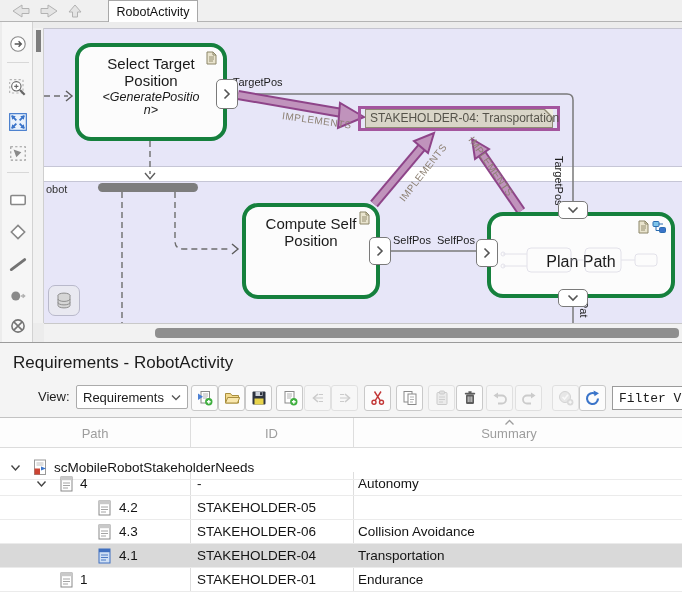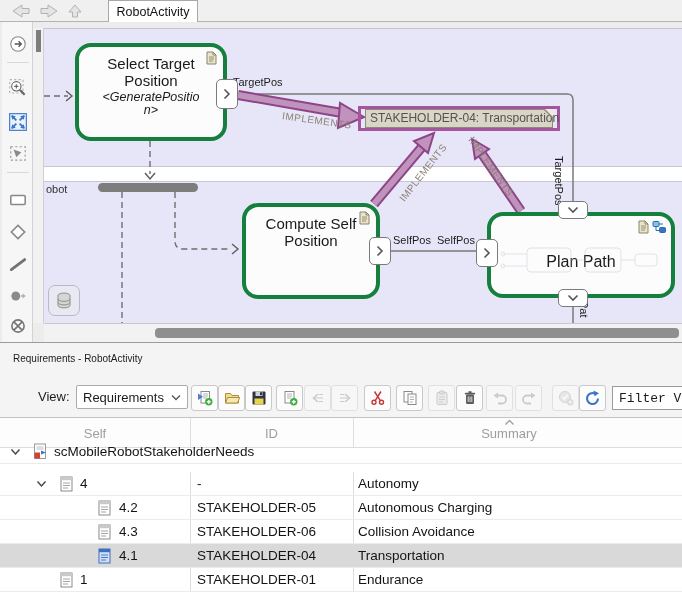--- a/index.html
+++ b/index.html
@@ -52,21 +52,21 @@
   .vlabel { transform:rotate(90deg); transform-origin:0 0; }
 
   .dbbtn { position:absolute; left:4px; top:256px; width:32px; height:31px; background:#e9e9f1;
            border:1px solid #b9b9cb; border-radius:7px; display:flex; align-items:center; justify-content:center; z-index:3; }
 
   .hscroll { position:absolute; left:44px; top:301px; width:638px; height:19px; background:#f2f2f2; border-top:1px solid #c9c9c9; }
   .hthumb { position:absolute; left:111px; top:4px; width:524px; height:10px; background:#8f8f8f; border-radius:4px; }
 
   
   .reqpanel { position:absolute; left:0; top:342px; width:682px; height:252px; background:#f4f4f4; border-top:1px solid #9b9b9b; }
-  .reqtitle { position:absolute; left:13px; top:10px; font-size:10px; color:#1c1c1c; }
+  .reqtitle { position:absolute; left:13px; top:10px; font-size:17px; color:#1c1c1c; }
   .reqtoolbar { position:absolute; left:0; top:34px; width:682px; height:40px;margin-left:28px; }
   .viewlabel { position:absolute; left:10px; top:12px; font-size:13px; color:#1c1c1c; }
   .dropdown { position:absolute; left:48px; top:8px; width:112px; height:24px; background:#fff;
               border:1px solid #ababab; border-radius:2px; font-size:13px; color:#1c1c1c;
               display:flex; align-items:center; padding:0 6px; }
   .dropdown span { flex:1; }
   .tbtn { position:absolute; top:8px; width:27px; height:26px; background:#fcfcfc; border:1px solid #c9c9c9;
           border-radius:3px; display:flex; align-items:center; justify-content:center; }
   .tbtn.dis { opacity:.45; }
   .filter { position:absolute; left:584px; top:9px; width:96px; height:24px; border:1px solid #9b9b9b;
@@ -413,34 +413,34 @@
             <path d="M14,8.5 A5.5,5.5 0 1 1 11,3.6" fill="none" stroke="#3a74c9" stroke-width="2.1"></path>
             <polygon points="9.5,0.5 15,3.2 10.5,6.3" fill="#3a74c9"></polygon>
           </svg>
         </div>
 
       <input class="filter" value="Filter View" style="">
     </div>
 
     <div class="reqtable">
       <div class="thead">
-        <span class="hcell" style="left:0; width:190px;">Self</span>
+        <span class="hcell" style="left:0; width:190px;">Path</span>
         <span class="hcell" style="left:190px; width:163px;">ID</span>
         <span class="hcell" style="left:353px; width:312px;">Summary</span>
         <svg style="position:absolute; left:504px; top:1px;" width="11" height="7" viewBox="0 0 11 7">
             <polyline points="1.5,5.5 5.5,1.5 9.5,5.5" fill="none" stroke="#9d9d9d" stroke-width="1.3"></polyline>
           </svg>
         <div class="colline" style="left:190px; top:0; height:30px;"></div>
         <div class="colline" style="left:353px; top:0; height:30px;"></div>
       </div>
 
       <div class="colline" style="left:190px; top:54px; height:120px;"></div>
       <div class="colline" style="left:353px; top:54px; height:120px;"></div>
 
-      <div class="trow" style="top:22px;padding-left:10px;">
+      <div class="trow" style="top:38px;padding-left:10px;">
         <svg class="chevpos" style="left:10px; top:8px;" width="11" height="8" viewBox="0 0 11 8">
             <polyline points="1.5,1.5 5.5,6 9.5,1.5" fill="none" stroke="#444" stroke-width="1.4"></polyline>
           </svg>
         <svg class="rowicon" style="left:33px; top:3px;" width="14" height="17" viewBox="0 0 14 17">
             <rect x="1.5" y="1" width="11" height="14.5" fill="#fff" stroke="#9a9a9a"></rect>
             <path d="M3.5,4 h7 M3.5,6 h7" stroke="#b5b5b5" stroke-width=".9"></path>
             <rect x="1.5" y="9.5" width="5.5" height="6" fill="#cc4433"></rect>
             <polygon points="8,7.5 13,9.5 8,11.5" fill="#3a74c9"></polygon>
           </svg>
         <span style="left:54px;">scMobileRobotStakeholderNeeds</span>
@@ -461,21 +461,20 @@
       </div>
 
       <div class="trow" style="top:78px;">
         <svg class="rowicon" style="left:98px; top:4px;" width="13" height="16" viewBox="0 0 13 16">
             <rect x="1" y="1" width="11" height="14" fill="#fff" stroke="#8a8a8a"></rect>
             <rect x="1" y="1" width="11" height="3.2" fill="#c9c9c9"></rect>
             <path d="M3,7 h7 M3,9.5 h7 M3,12 h5" stroke="#9a9a9a" stroke-width=".9"></path>
           </svg>
         <span style="left:119px;">4.2</span>
         <span style="left:197px;">STAKEHOLDER-05</span>
-        <span style="left:358px;">Autonomous Charging</span>
       </div>
 
       <div class="trow" style="top:102px;">
         <svg class="rowicon" style="left:98px; top:4px;" width="13" height="16" viewBox="0 0 13 16">
             <rect x="1" y="1" width="11" height="14" fill="#fff" stroke="#8a8a8a"></rect>
             <rect x="1" y="1" width="11" height="3.2" fill="#c9c9c9"></rect>
             <path d="M3,7 h7 M3,9.5 h7 M3,12 h5" stroke="#9a9a9a" stroke-width=".9"></path>
           </svg>
         <span style="left:119px;">4.3</span>
         <span style="left:197px;">STAKEHOLDER-06</span>

